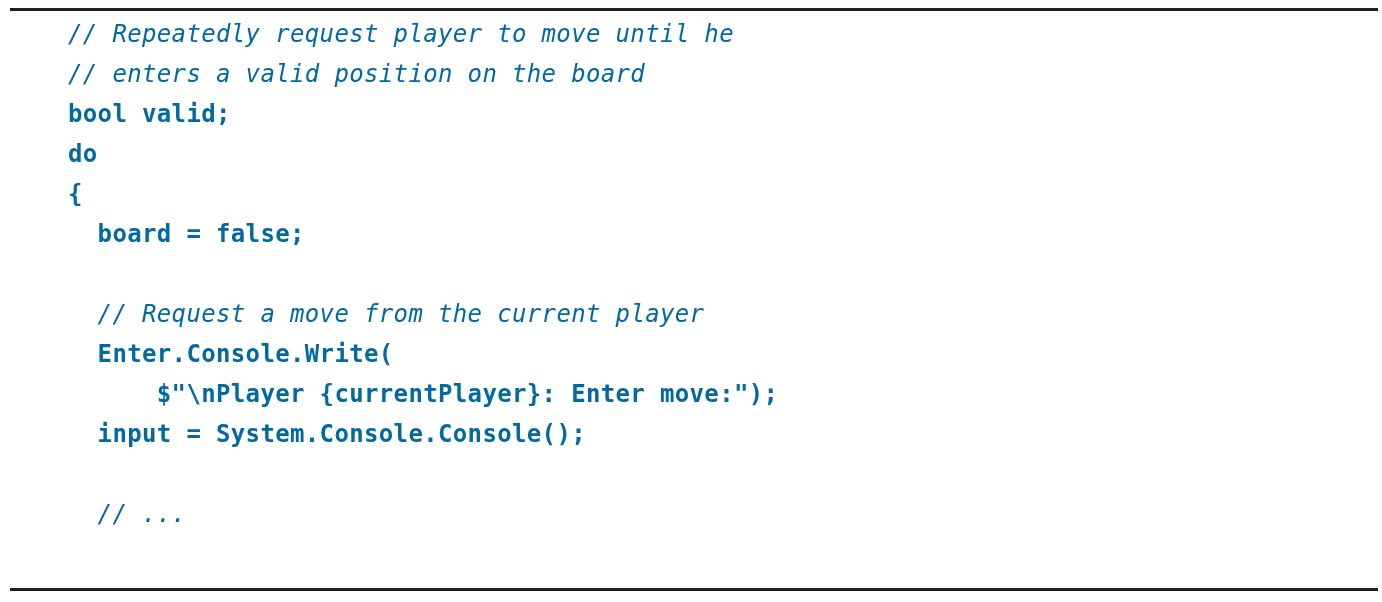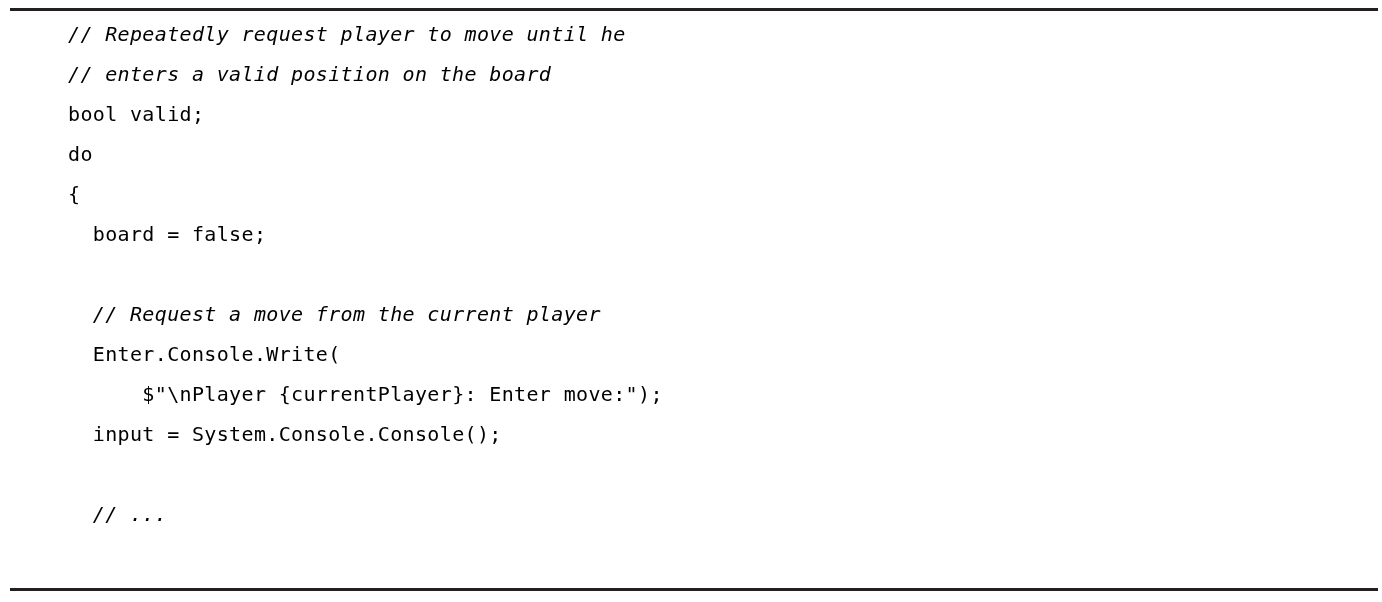--- a/index.html
+++ b/index.html
@@ -30,42 +30,42 @@
   #rule-bottom { top: 588px; }
 
   #code-block {
     position: absolute;
     left: 68px;
     top: 14px;
     width: 1290px;
   }
   .code-line {
     font-family: "DejaVu Sans Mono", monospace;
-    font-size: 20px;
+    font-size: 24px;
     line-height: 40px;
     height: 40px;
-    color: #000000;
+    color: #0369a1;
     white-space: pre;
     letter-spacing: 0.35px;
   }
   .code-line.blank {
     height: 40px;
   }
   .tok {
     white-space: pre;
   }
   .tok-kw {
-    font-weight: normal;
+    font-weight: bold;
     text-align: center;
   }
   .tok-cm {
     font-style: italic;
   }
   .tok-pl {
-    font-weight: normal;
+    font-weight: bold;
     font-style: normal;
     text-align: center;
   }
 </style>
 </head>
 <body>
 
 <div id="listing-figure">
 
   <div class="rule" id="rule-top"></div>

